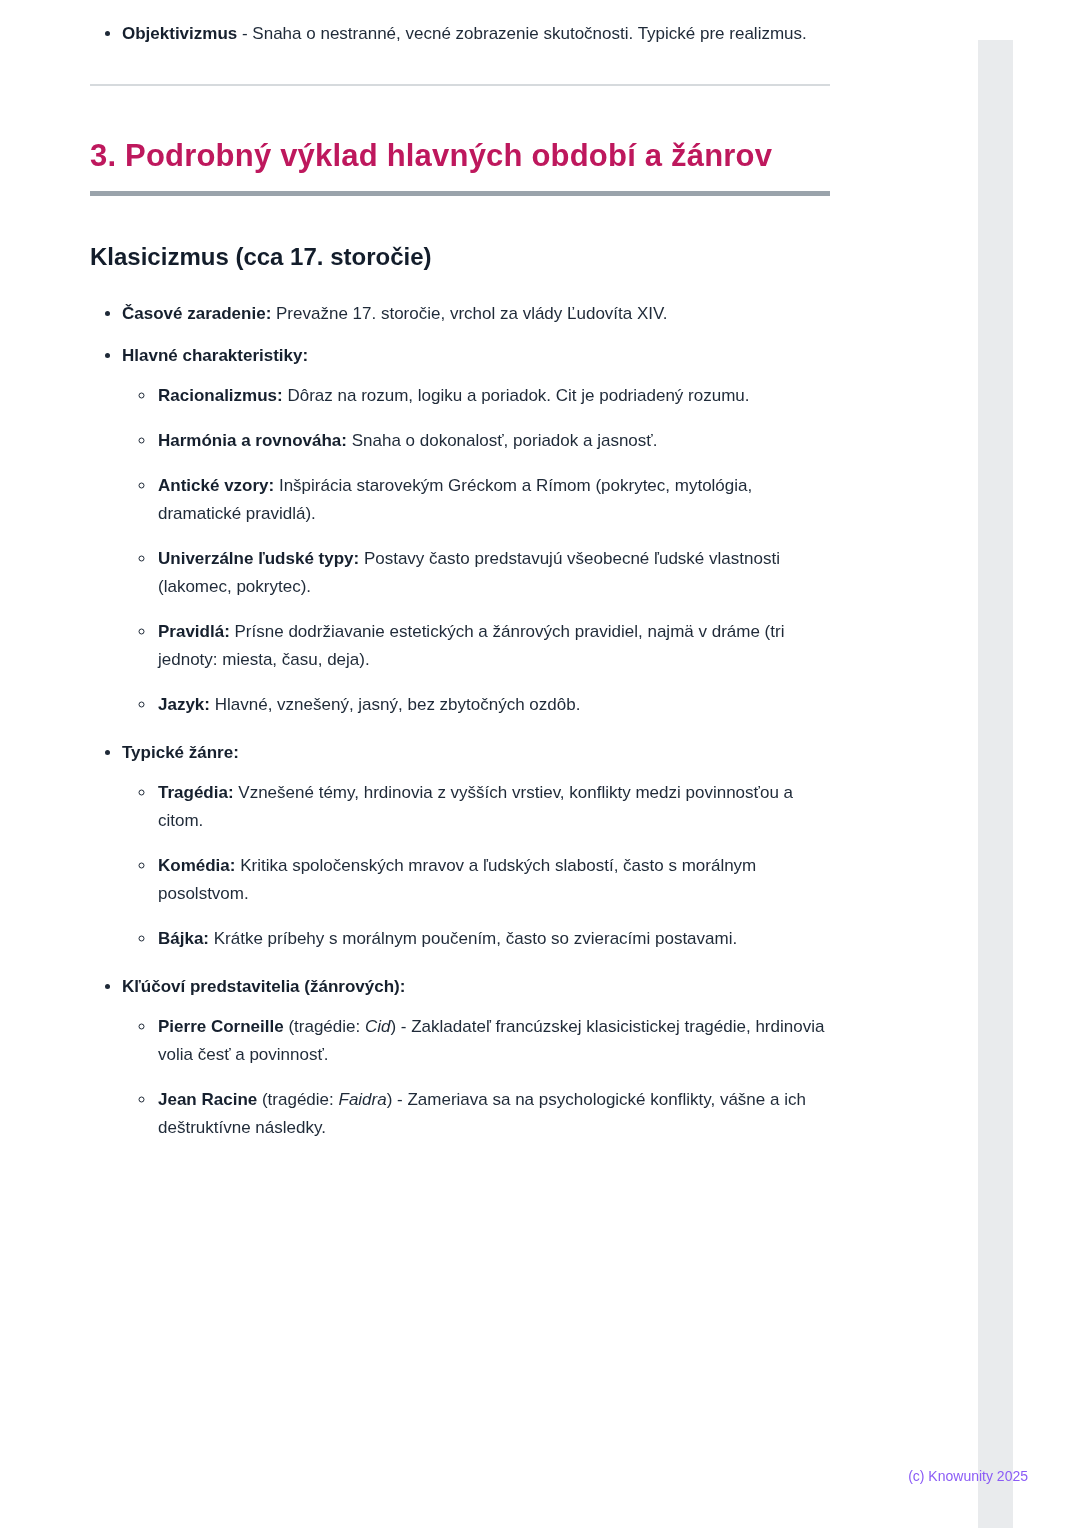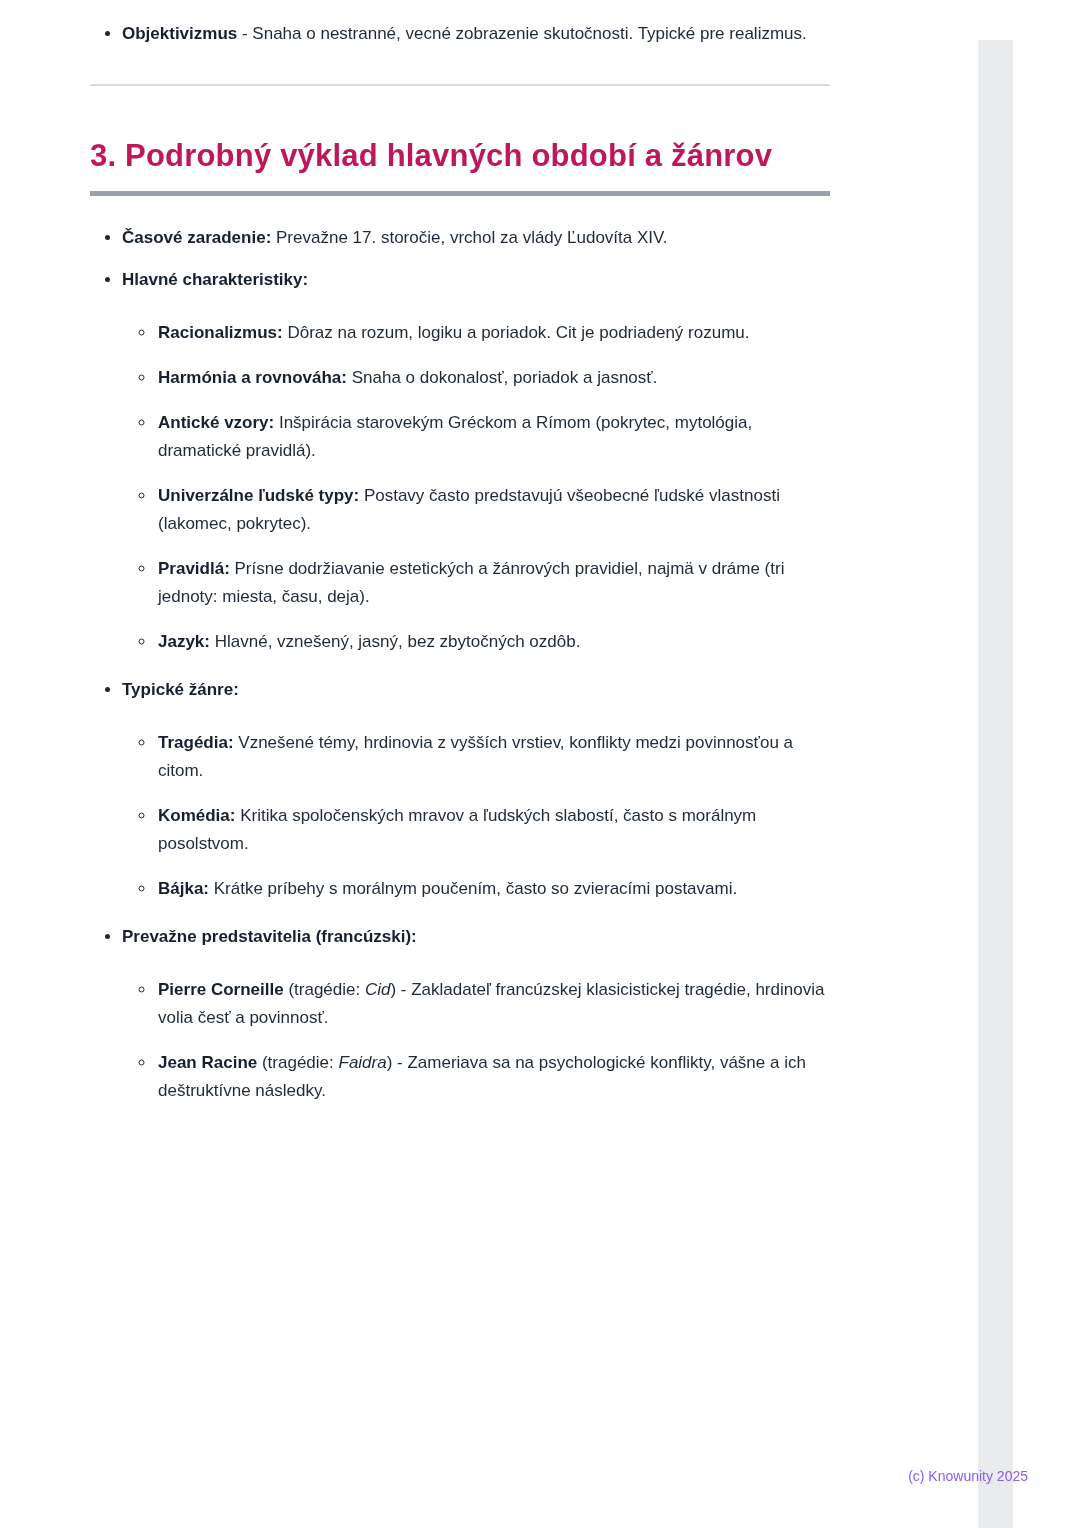--- a/index.html
+++ b/index.html
@@ -22,21 +22,21 @@
     color: #1f2a38;
   }
   ul { margin: 0; padding: 0; }
   ul.l1 {
     list-style-type: disc;
     padding-left: 32px;
   }
   ul.l2 {
     list-style-type: circle;
     padding-left: 34px;
-    margin-top: 25px;
+    margin-top: 12px;
   }
   li {
     font-size: 17px;
     line-height: 28px;
     margin-bottom: 14px;
   }
   ul.l2 li { margin-bottom: 17px; padding-left: 2px; }
   strong { font-weight: 700; color: #16202e; }
   em { font-style: italic; }
   .rule-light {
@@ -97,20 +97,21 @@
     <ul class="l1">
       <li><strong>Objektivizmus</strong><span> - Snaha o nestranné, vecné zobrazenie skutočnosti. Typické pre realizmus.</span></li>
     </ul>
 
     <hr class="rule-light">
 
     <h1>3. Podrobný výklad hlavných období a žánrov</h1>
     <hr class="rule-heavy">
 
 
+    <h2>Klasicizmus (cca 17. storočie)</h2>
 
     <ul class="l1 main-list">
 
       <li><strong>Časové zaradenie:</strong><span> Prevažne 17. storočie, vrchol za vlády Ľudovíta XIV.</span></li>
 
       <li class="group">
         <strong>Hlavné charakteristiky:</strong>
         <ul class="l2">
           <li><strong>Racionalizmus:</strong><span> Dôraz na rozum, logiku a poriadok. Cit je podriadený rozumu.</span></li>
           <li><strong>Harmónia a rovnováha:</strong><span> Snaha o dokonalosť, poriadok a jasnosť.</span></li>
@@ -124,21 +125,21 @@
       <li class="group">
         <strong>Typické žánre:</strong>
         <ul class="l2">
           <li><strong>Tragédia:</strong><span> Vznešené témy, hrdinovia z vyšších vrstiev, konflikty medzi povinnosťou a citom.</span></li>
           <li><strong>Komédia:</strong><span> Kritika spoločenských mravov a ľudských slabostí, často s morálnym posolstvom.</span></li>
           <li><strong>Bájka:</strong><span> Krátke príbehy s morálnym poučením, často so zvieracími postavami.</span></li>
         </ul>
       </li>
 
       <li class="group">
-        <strong>Prevažne predstavitelia (francúzski):</strong>
+        <strong>Kľúčoví predstavitelia (žánrových):</strong>
         <ul class="l2">
           <li><strong>Pierre Corneille</strong><span> (tragédie: </span><em>Cid</em><span>) - Zakladateľ francúzskej klasicistickej tragédie, hrdinovia volia česť a povinnosť.</span></li>
           <li><strong>Jean Racine</strong><span> (tragédie: </span><em>Faidra</em><span>) - Zameriava sa na psychologické konflikty, vášne a ich deštruktívne následky.</span></li>
         </ul>
       </li>
 
     </ul>
 
   </div>
 

